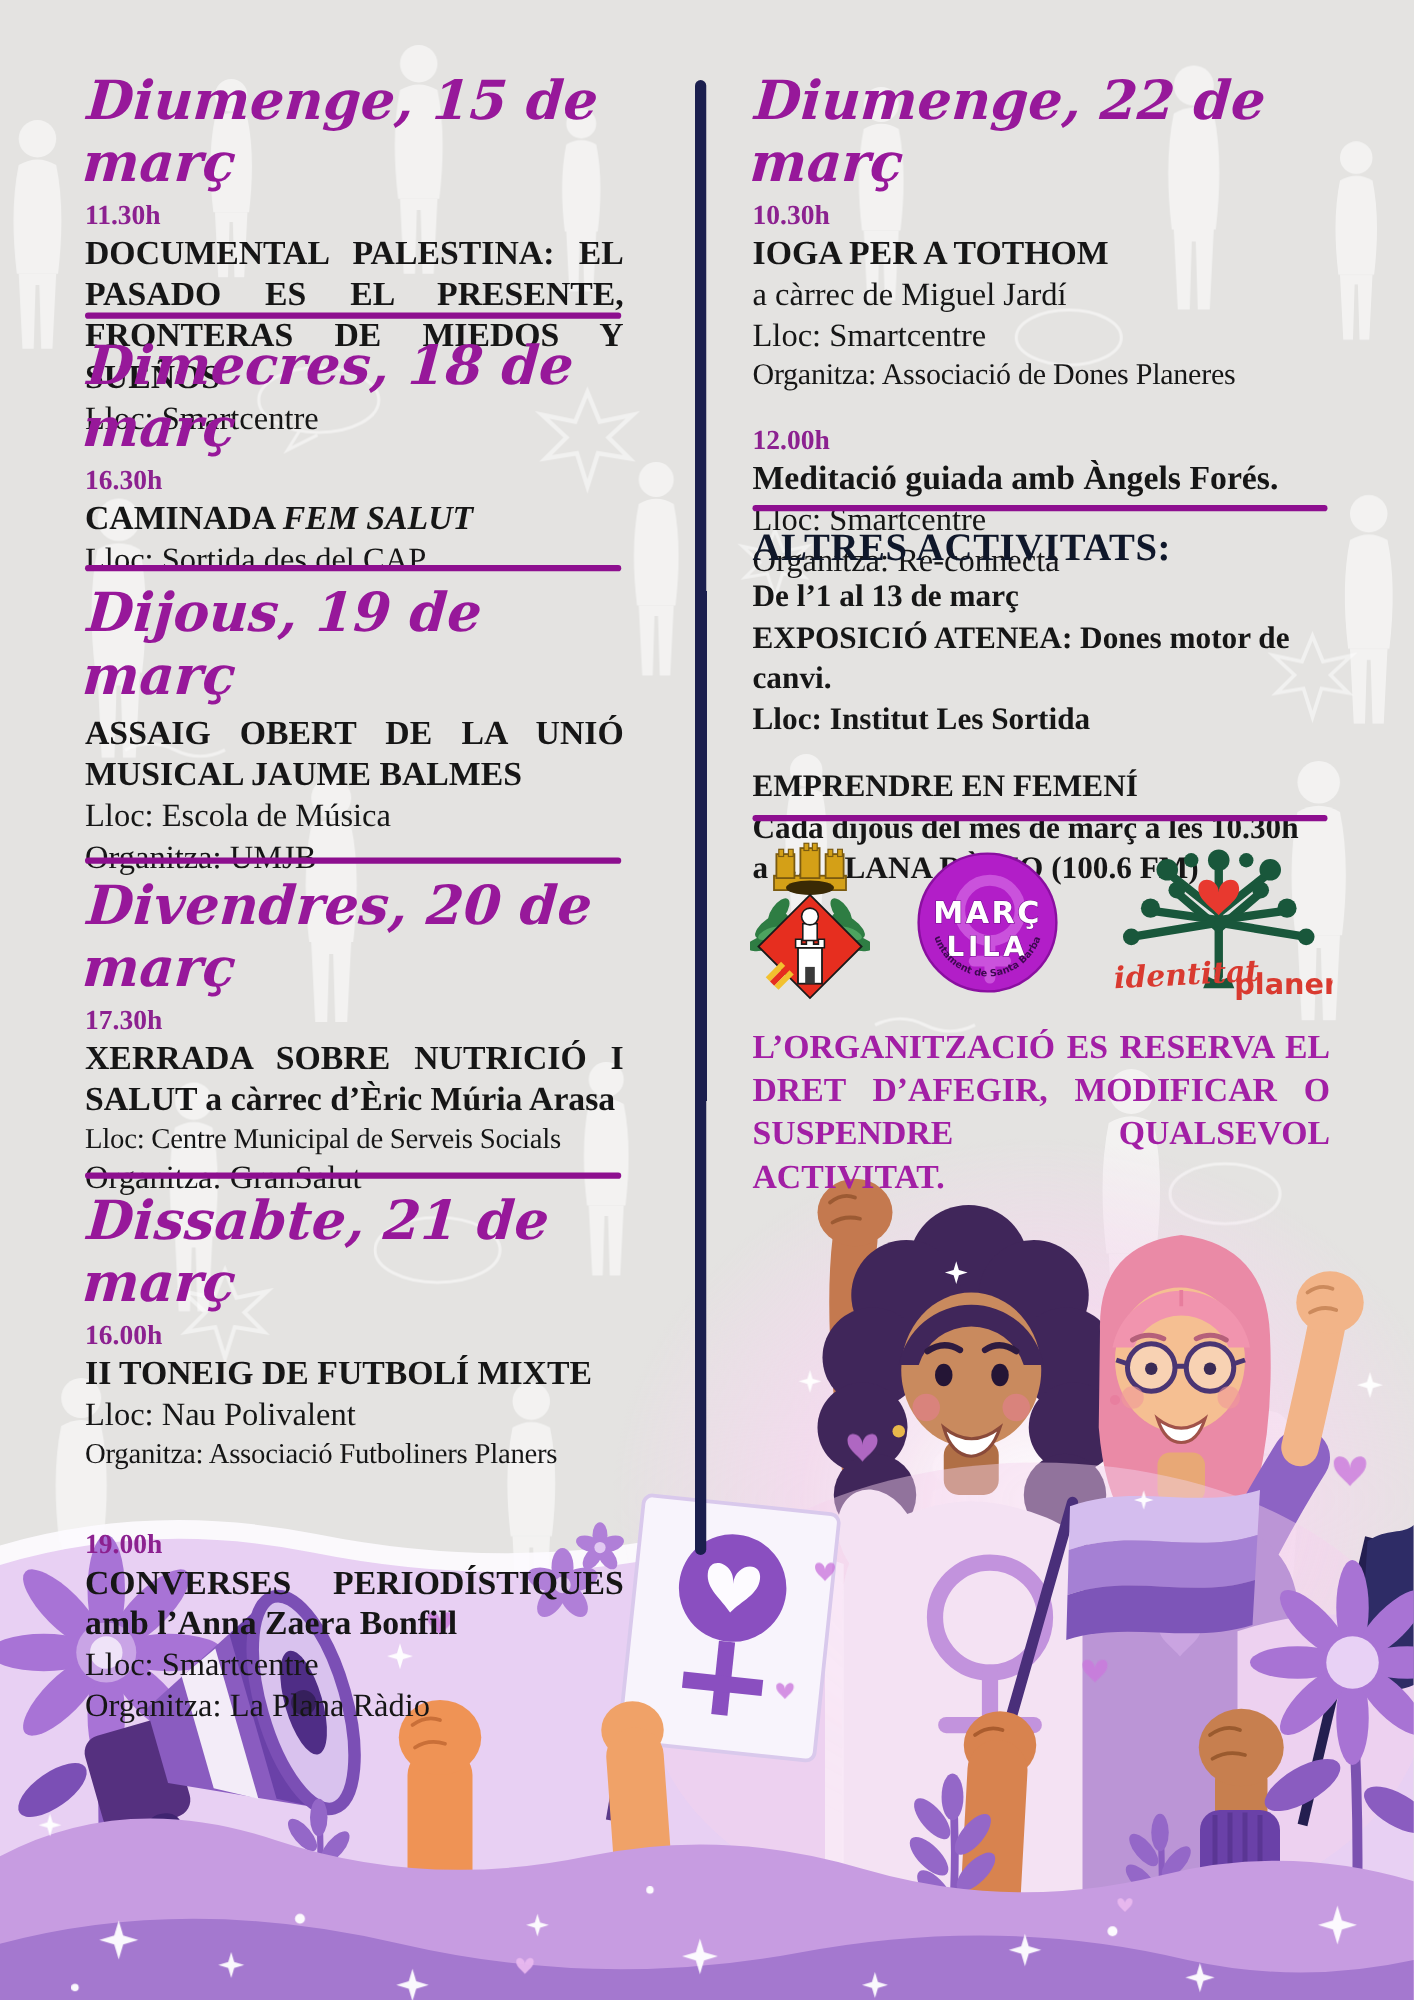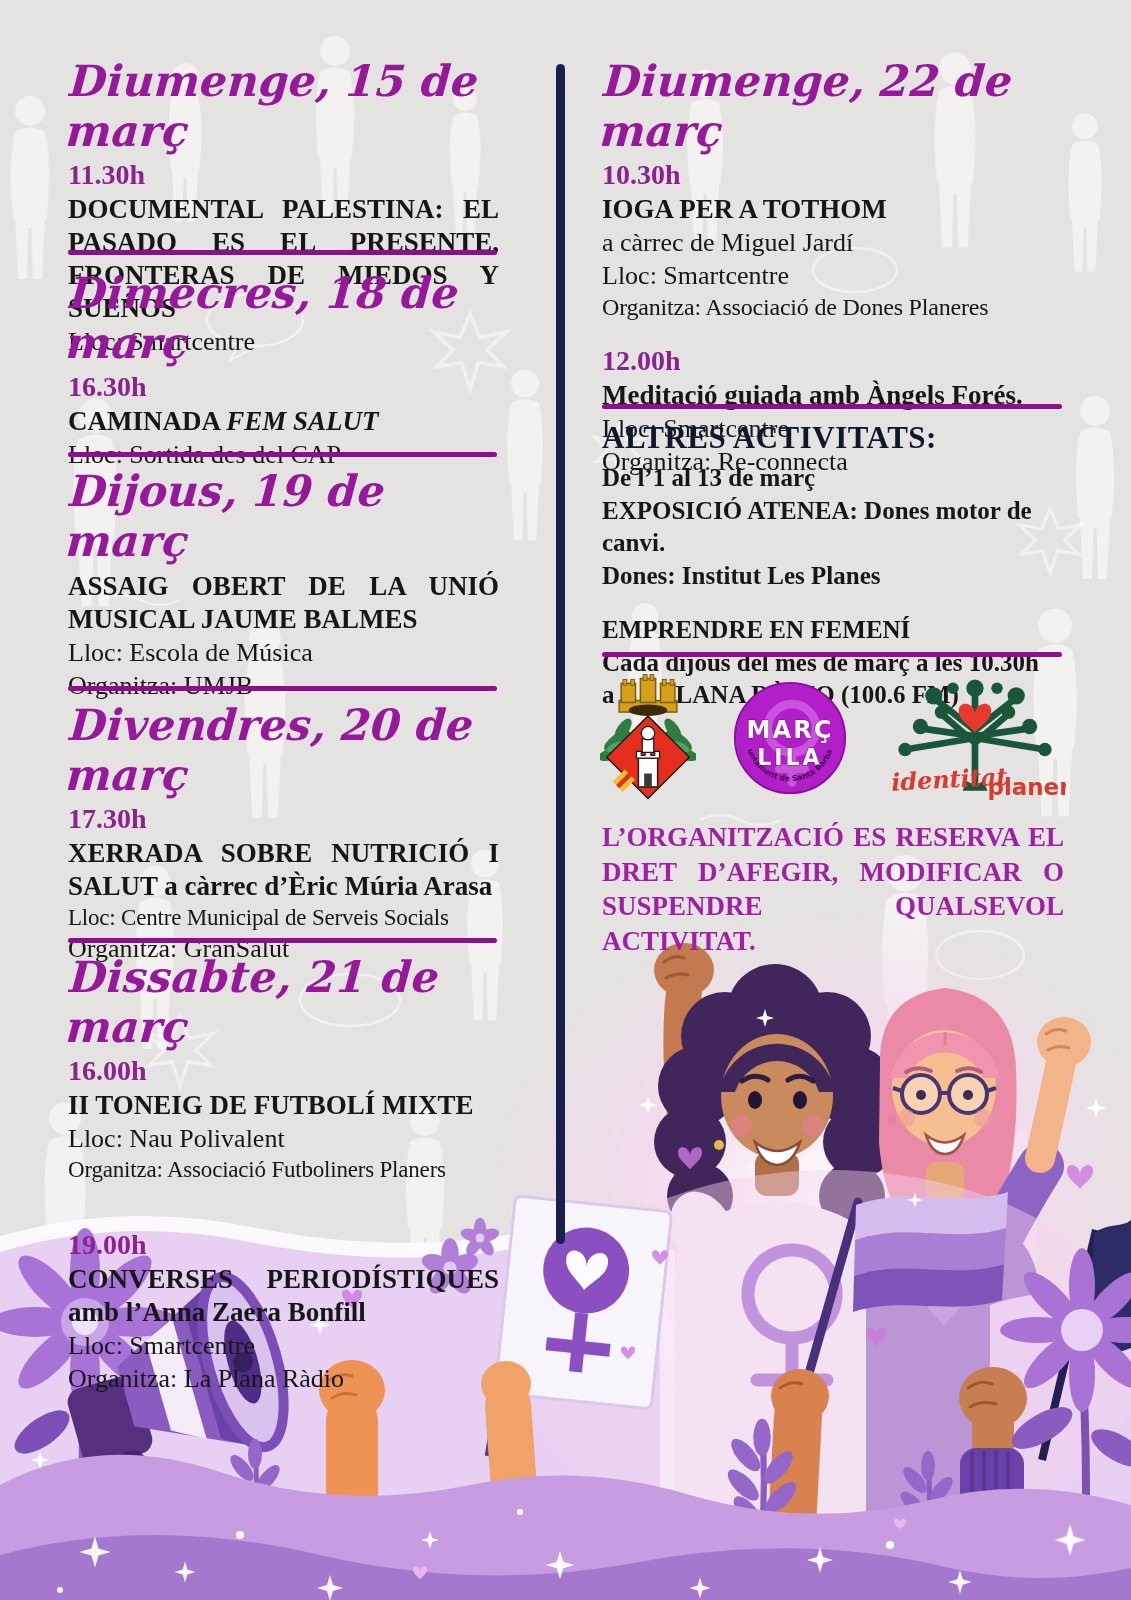--- a/index.html
+++ b/index.html
@@ -3,21 +3,21 @@
 <meta charset="utf-8">
 <style>
   html,body{margin:0;padding:0;}
   #poster{position:relative;width:1131px;height:1600px;background:#e4e3e1;overflow:hidden;
           font-family:"Liberation Serif",serif;}
   svg{display:block;}
   .abs{position:absolute;}
   
   .script-heading{font-family:"DejaVu Serif",serif;font-style:italic;font-weight:700;
     font-size:43px;color:#97189a;margin:0 0 4px 0;letter-spacing:0px;transform:skewX(-4deg);transform-origin:left;}
-  .time{font-weight:700;font-size:28px;color:#8c2190;margin:2px 0 2px 0;line-height:1.1;}
+  .time{font-weight:700;font-size:22px;color:#8c2190;margin:2px 0 2px 0;line-height:1.1;}
   .title{font-weight:700;font-size:27px;color:#161616;margin:0;line-height:1.22;text-align:justify;}
   .title .it{font-style:italic;}
   .detail{font-weight:400;font-size:26px;color:#161616;margin:0;line-height:1.27;}
   .fit{font-size:23px;letter-spacing:-0.2px;}
   .fit2{font-size:24px;letter-spacing:-0.2px;}
   .col-left{left:68px;width:431px;}
   .col-right{left:602px;width:462px;}
   .divider{position:absolute;height:5px;background:#8d0f8f;border-radius:3px;}
   .div-left{left:68px;width:429px;}
   .div-right{left:602px;width:460px;}
@@ -384,21 +384,21 @@
     <p class="title">Meditació guiada amb Àngels Forés.</p>
     <p class="detail">Lloc: Smartcentre</p>
     <p class="detail">Organitza: Re-connecta</p>
   </div>
   <div class="divider div-right" style="top:404px"></div>
 
   <div class="abs col-right" style="top:420px">
     <h2 class="altres-heading">ALTRES ACTIVITATS:</h2>
     <p class="altres-line">De l’1 al 13 de març</p>
     <p class="altres-line">EXPOSICIÓ ATENEA: Dones motor de canvi.</p>
-    <p class="altres-line">Dones: Institut Les Planes</p>
+    <p class="altres-line">Lloc: Institut Les Sortida</p>
     <div class="gap"></div>
     <p class="altres-line">EMPRENDRE EN FEMENÍ</p>
     <p class="altres-line">Cada dijous del mes de març a les 10.30h</p>
     <p class="altres-line">a LA PLANA RÀDIO (100.6 FM)</p>
   </div>
   <div class="divider div-right" style="top:652px"></div>
 
   <div class="logos-row">
     <svg width="96" height="148" viewBox="0 0 100 150">
       <g>

